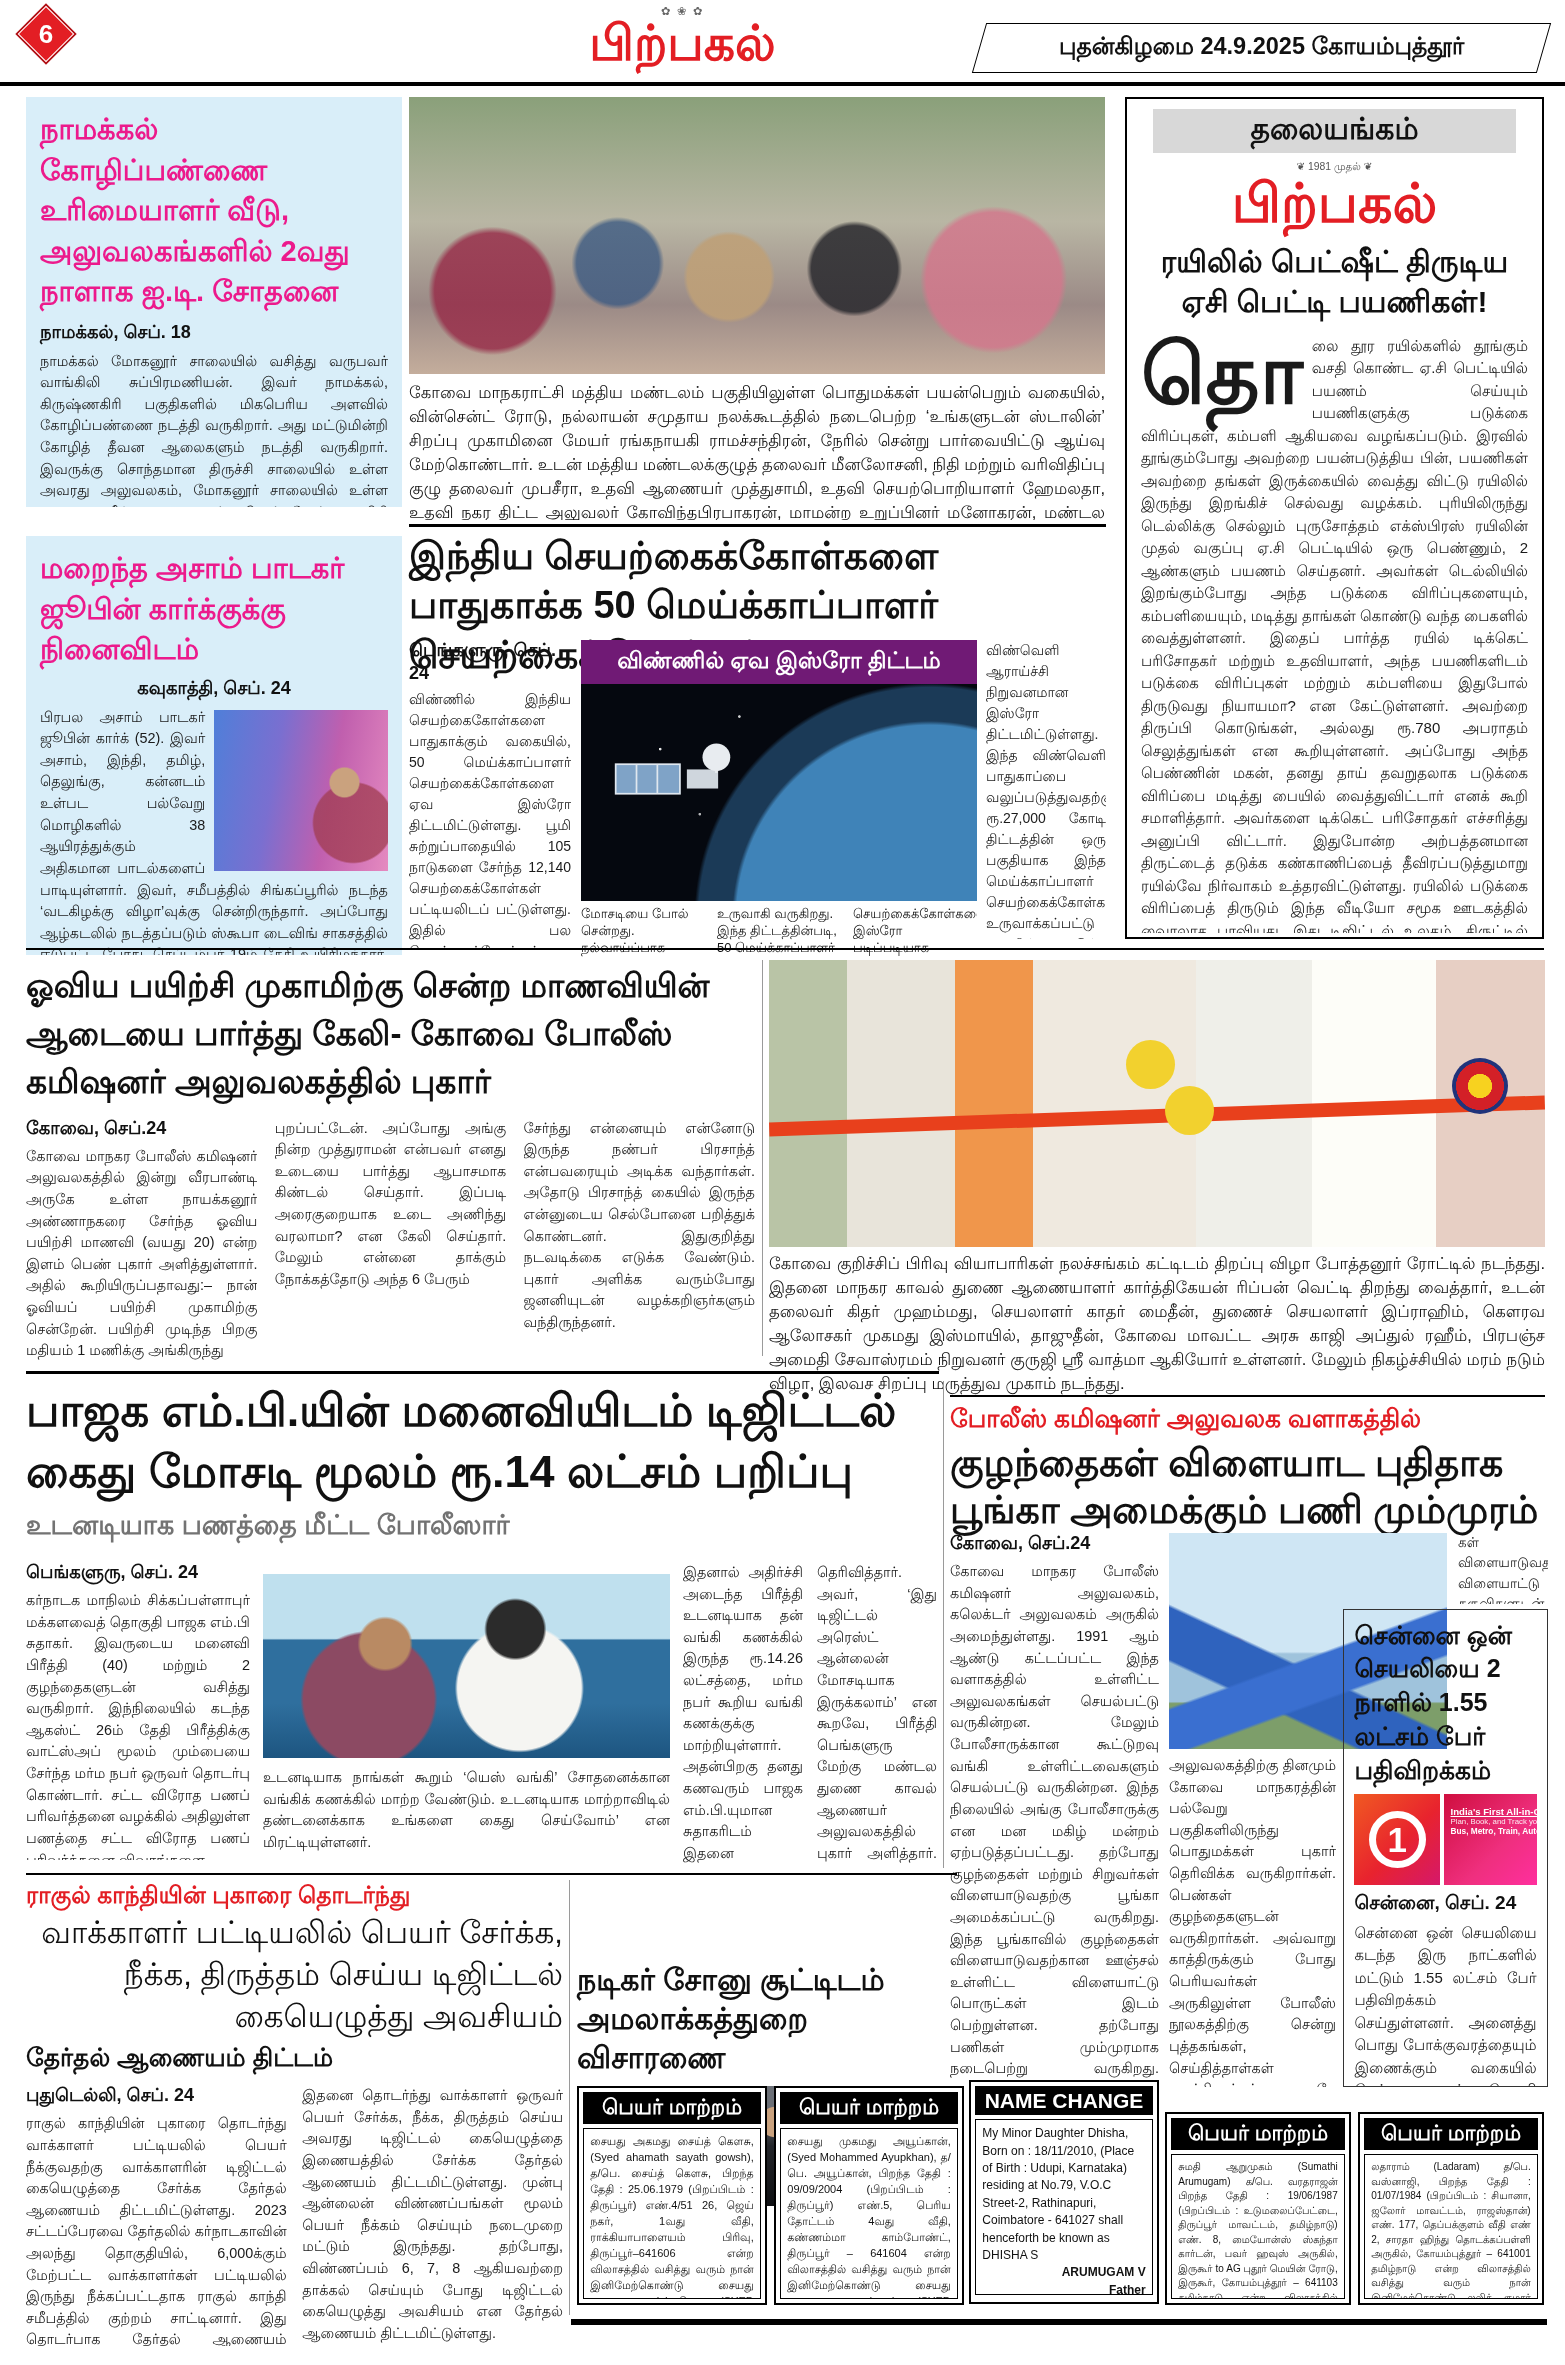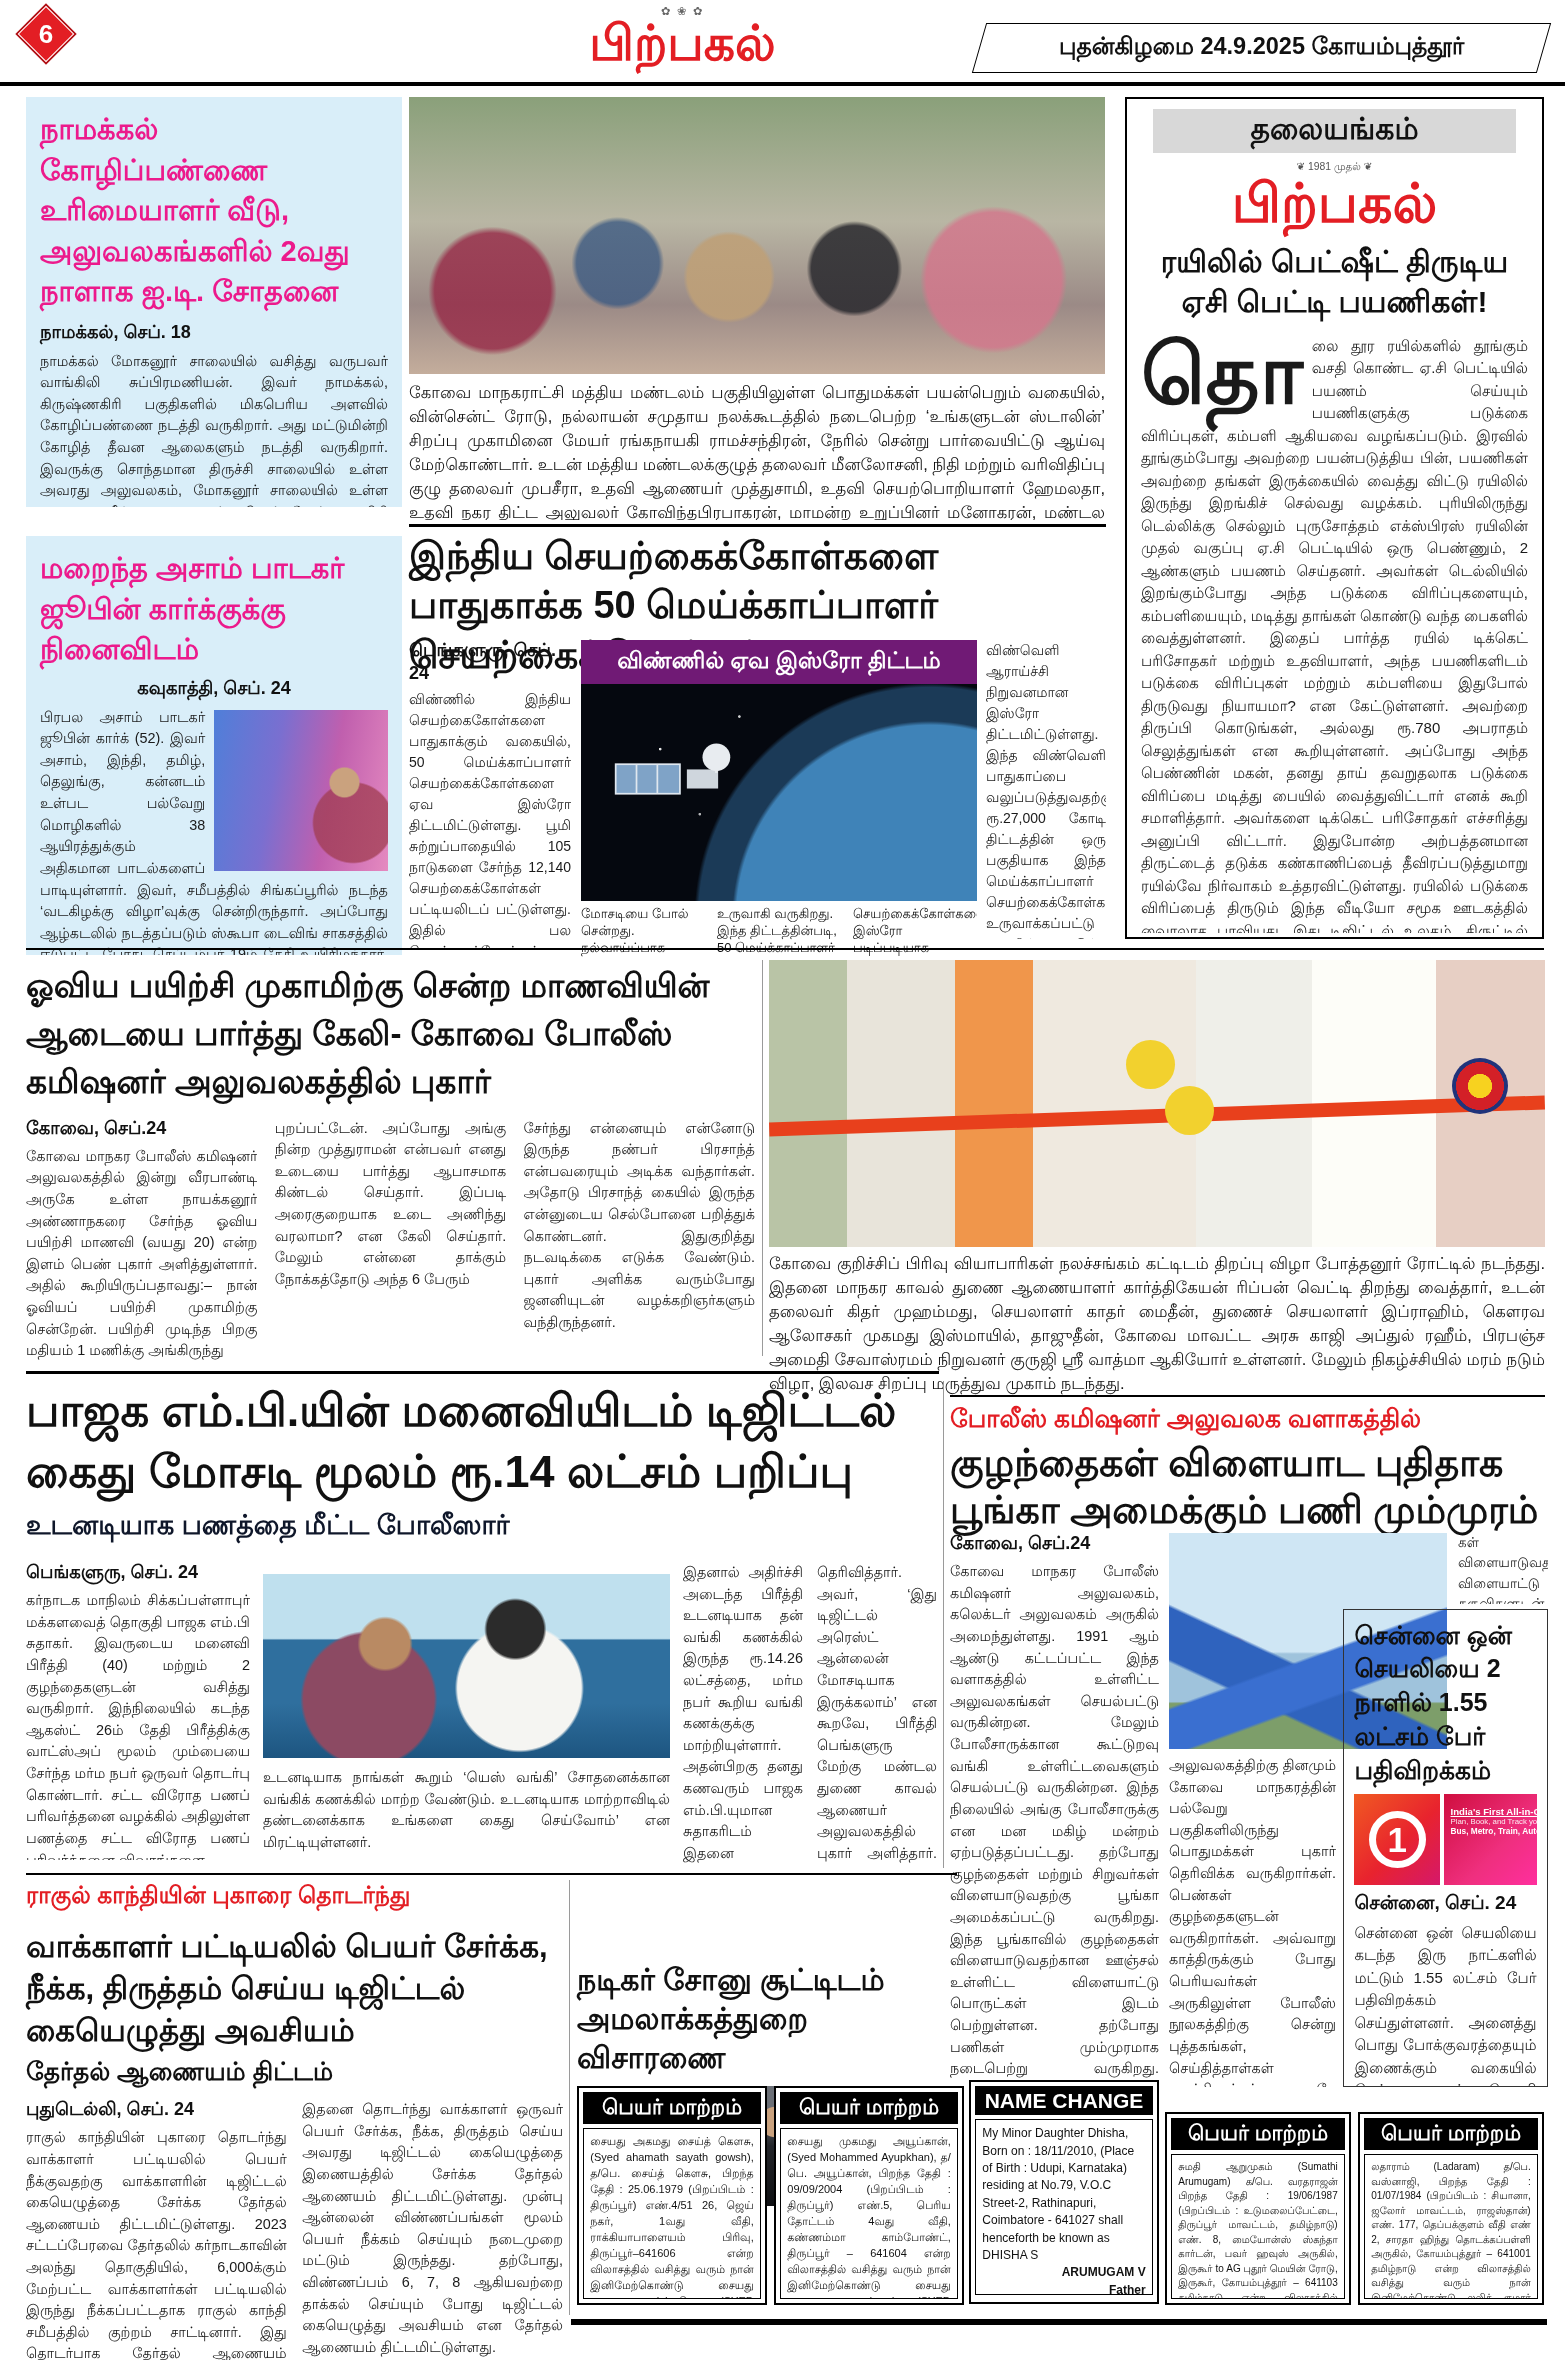--- a/index.html
+++ b/index.html
@@ -75,21 +75,21 @@
   .cols3 > div { flex:1; }
 
   .ribbon-photo { left:769px; top:960px; width:776px; height:287px; position:absolute; overflow:hidden;
     background:linear-gradient(90deg,#b9c4a6 0 10%, #e8e4da 10% 24%, #f0964b 24% 34%, #efe9df 34% 55%, #efefe9 55% 70%, #fdfdf8 70% 86%, #e7cfc4 86% 100%); }
   .ribbon-line { position:absolute; left:0; top:52%; width:100%; height:14px; background:#e8401c; transform:rotate(-2deg); }
   .balloon { position:absolute; width:49px; height:49px; border-radius:50%; background:#f2d12e; }
   .rosette { position:absolute; width:56px; height:56px; border-radius:50%;
     background:radial-gradient(circle, #f7d21f 0 30%, #d32027 31% 60%, #20337a 61% 100%); }
 
   .hl-big { font-size:45px; font-weight:800; line-height:1.35; }
-  .subhead-red { color:#0f172a; font-size:27px; font-weight:800; margin-top:7px; }
+  .subhead-red { color:#737373; font-size:27px; font-weight:800; margin-top:7px; }
   .kicker-red { color:#e31e24; font-size:25px; font-weight:700; }
 
   .couple-photo { background:
       radial-gradient(circle at 30% 38%, #b98a63 0 8%, transparent 9%),
       radial-gradient(circle at 62% 30%, #2b2b2b 0 10%, transparent 11%),
       radial-gradient(circle at 63% 62%, #f5f5f2 0 22%, transparent 23%),
       radial-gradient(circle at 26% 68%, #8c4a63 0 20%, transparent 21%),
       linear-gradient(180deg,#bfe0ee 0 35%, #2f6f9e 36% 70%, #1d5580 100%); }
 
   .playground-photo { background:
@@ -260,21 +260,21 @@
       <div class="dateline" style="font-size:19px;">சென்னை, செப். 24</div>
       <div class="jtext" style="font-size:15px; height:270px;">சென்னை ஒன் செயலியை கடந்த இரு நாட்களில் மட்டும் 1.55 லட்சம் பேர் பதிவிறக்கம் செய்துள்ளனர். அனைத்து பொது போக்குவரத்தையும் இணைக்கும் வகையில் சென்னை ஒன் செயலி அறிமுகம் செய்யப்பட்டது. முதல்வர் தொடங்கி வைத்த சென்னை ஒன் செயலியை 1.55 லட்சம் பேர் பதிவிறக்கம் செய்துள்ளனர்.</div>
     </div>
   </div>
 
   <div class="abs hr" style="left:26px; top:1873px; width:931px; height:1.7px;"></div>
   <div class="abs vr" style="left:569px; top:1880px; height:435px;"></div>
 
   <div class="abs" style="left:26px; top:1882px; width:537px; height:470px;">
     <div class="kicker-red" style="font-size:23.5px;">ராகுல் காந்தியின் புகாரை தொடர்ந்து</div>
-    <div style="font-size:31px; font-weight:700; line-height:1.35; margin-top:14px;">வாக்காளர் பட்டியலில் பெயர் சேர்க்க, நீக்க, திருத்தம் செய்ய டிஜிட்டல் கையெழுத்து அவசியம்</div>
+    <div style="font-size:31px; font-weight:400; line-height:1.35; margin-top:0;text-align:right;">வாக்காளர் பட்டியலில் பெயர் சேர்க்க, நீக்க, திருத்தம் செய்ய டிஜிட்டல் கையெழுத்து அவசியம்</div>
     <div style="font-size:25px; font-weight:700; margin-top:5.2px;">தேர்தல் ஆணையம் திட்டம்</div>
     <div style="display:flex; gap:15.7px; margin-top:10.4px; height:261px; overflow:hidden;">
       <div style="flex:1;">
         <div class="dateline">புதுடெல்லி, செப். 24</div>
         <div class="jtext">ராகுல் காந்தியின் புகாரை தொடர்ந்து வாக்காளர் பட்டியலில் பெயர் நீக்குவதற்கு வாக்காளரின் டிஜிட்டல் கையெழுத்தை சேர்க்க தேர்தல் ஆணையம் திட்டமிட்டுள்ளது. 2023 சட்டப்பேரவை தேர்தலில் கர்நாடகாவின் அலந்து தொகுதியில், 6,000க்கும் மேற்பட்ட வாக்காளர்கள் பட்டியலில் இருந்து நீக்கப்பட்டதாக ராகுல் காந்தி சமீபத்தில் குற்றம் சாட்டினார். இது தொடர்பாக தேர்தல் ஆணையம் விளக்கம் அளித்துள்ளது. இதற்கிடையே புதிய நடைமுறை குறித்து தேர்தல் ஆணைய அதிகாரிகள் தெரிவித்துள்ளனர்.</div>
       </div>
       <div class="jtext" style="flex:1;">இதனை தொடர்ந்து வாக்காளர் ஒருவர் பெயர் சேர்க்க, நீக்க, திருத்தம் செய்ய அவரது டிஜிட்டல் கையெழுத்தை இணையத்தில் சேர்க்க தேர்தல் ஆணையம் திட்டமிட்டுள்ளது. முன்பு ஆன்லைன் விண்ணப்பங்கள் மூலம் பெயர் நீக்கம் செய்யும் நடைமுறை மட்டும் இருந்தது. தற்போது, விண்ணப்பம் 6, 7, 8 ஆகியவற்றை தாக்கல் செய்யும் போது டிஜிட்டல் கையெழுத்து அவசியம் என தேர்தல் ஆணையம் திட்டமிட்டுள்ளது.</div>
     </div>
   </div>
 

